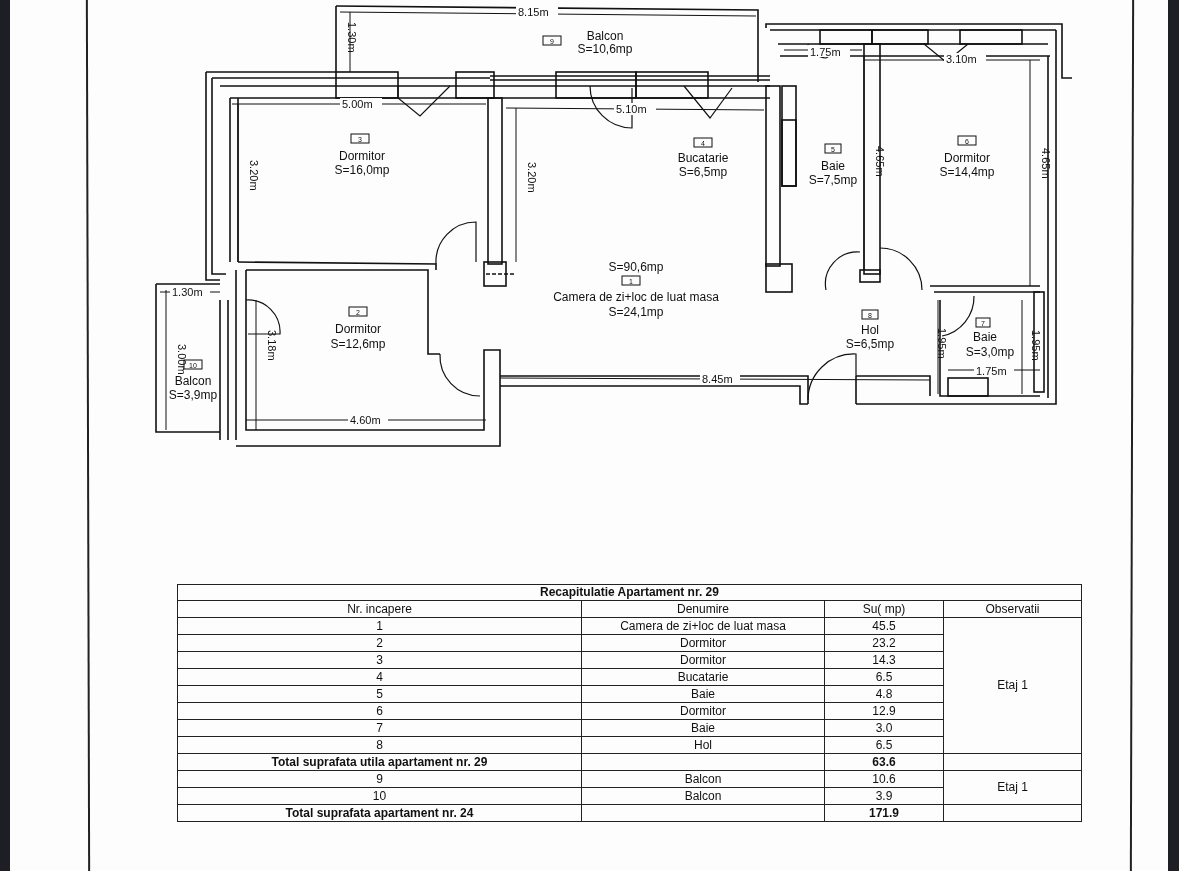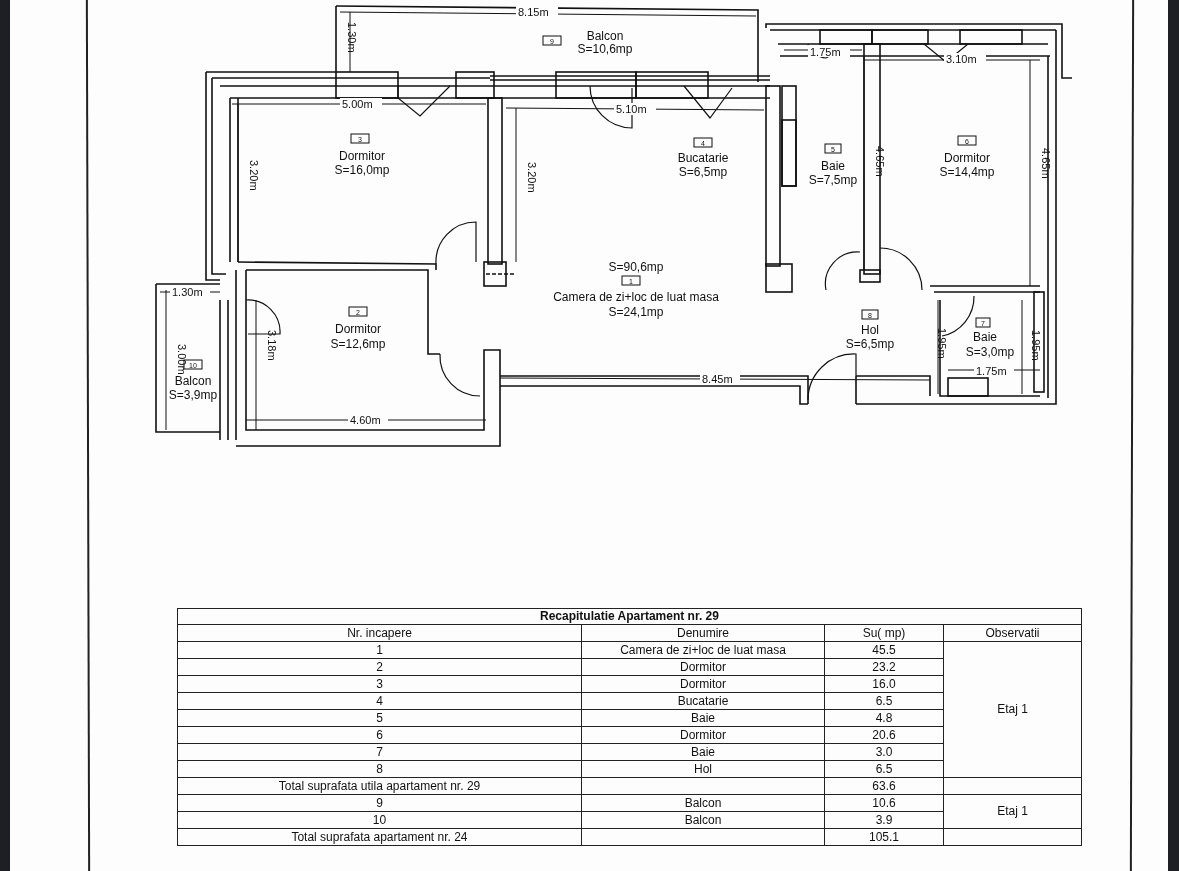--- a/index.html
+++ b/index.html
@@ -3,25 +3,25 @@
 <meta charset="utf-8">
 <style>
   html,body{margin:0;padding:0;}
   body{width:1179px;height:871px;position:relative;overflow:hidden;background:#fdfdfd;font-family:"Liberation Sans",sans-serif;color:#111;}
   .dark-left{position:absolute;left:0;top:0;width:10px;height:871px;background:#1e1f24;}
   .dark-right{position:absolute;left:1168px;top:0;width:11px;height:871px;background:#1e1f24;}
   .page-line-left{position:absolute;left:87px;top:0;width:2px;height:871px;background:#222;transform:rotate(-0.15deg);}
   .page-line-right{position:absolute;left:1131px;top:0;width:2px;height:871px;background:#222;transform:rotate(0.15deg);}
   svg.plan{position:absolute;left:0;top:0;}
   svg.plan text{font-family:"Liberation Sans",sans-serif;fill:#111;}
-  .rec-table{position:absolute;left:177px;top:608px;width:905px;border-collapse:collapse;font-size:12px;padding-left:44px;}
+  .rec-table{position:absolute;left:177px;top:584px;width:905px;border-collapse:collapse;font-size:12px;padding-left:44px;}
   .rec-table td,.rec-table th{border:1px solid #222;padding:0;height:16px;line-height:15px;text-align:center;font-weight:normal;}
   .rec-table .title{font-weight:bold;height:15px;}
   .rec-table th{font-weight:normal;}
-  .rec-table .bold{font-weight:normal;}
+  .rec-table .bold{font-weight:bold;}
   .rec-table .obs{vertical-align:middle;}
 </style>
 </head>
 <body>
 
 <div class="dark-left"></div>
 <div class="dark-right"></div>
 <div class="page-line-left"></div>
 <div class="page-line-right"></div>
 
@@ -234,36 +234,36 @@
     <td rowspan="8" class="obs">Etaj 1</td>
   </tr>
   <tr>
     <td>2</td>
     <td>Dormitor</td>
     <td>23.2</td>
   </tr>
   <tr>
     <td>3</td>
     <td>Dormitor</td>
-    <td>16.0</td>
+    <td>14.3</td>
   </tr>
   <tr>
     <td>4</td>
     <td>Bucatarie</td>
     <td>6.5</td>
   </tr>
   <tr>
     <td>5</td>
     <td>Baie</td>
     <td>4.8</td>
   </tr>
   <tr>
     <td>6</td>
     <td>Dormitor</td>
-    <td>20.6</td>
+    <td>12.9</td>
   </tr>
   <tr>
     <td>7</td>
     <td>Baie</td>
     <td>3.0</td>
   </tr>
   <tr>
     <td>8</td>
     <td>Hol</td>
     <td>6.5</td>
@@ -281,17 +281,17 @@
     <td rowspan="2" class="obs">Etaj 1</td>
   </tr>
   <tr>
     <td>10</td>
     <td>Balcon</td>
     <td>3.9</td>
   </tr>
   <tr>
     <td class="bold">Total suprafata apartament nr. 24</td>
     <td></td>
-    <td class="bold">105.1</td>
+    <td class="bold">171.9</td>
     <td></td>
   </tr>
 </tbody>
   </table>
 
 </body></html>

